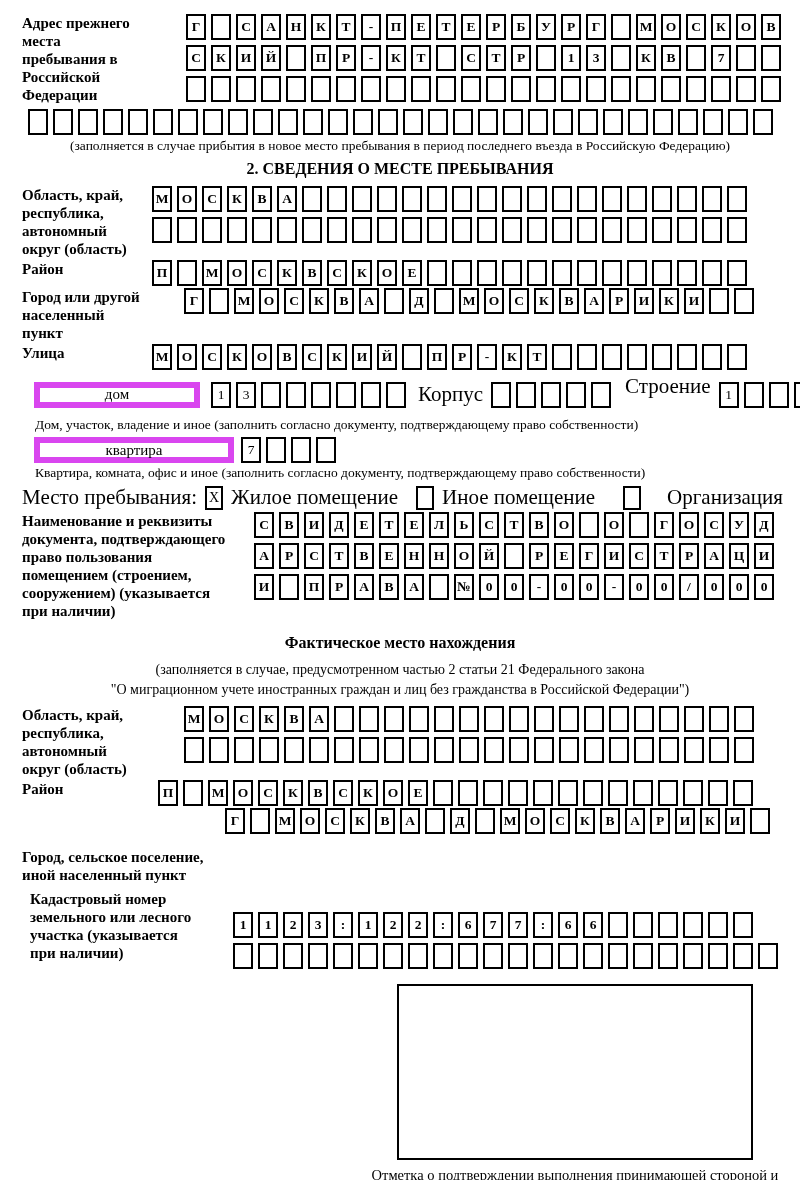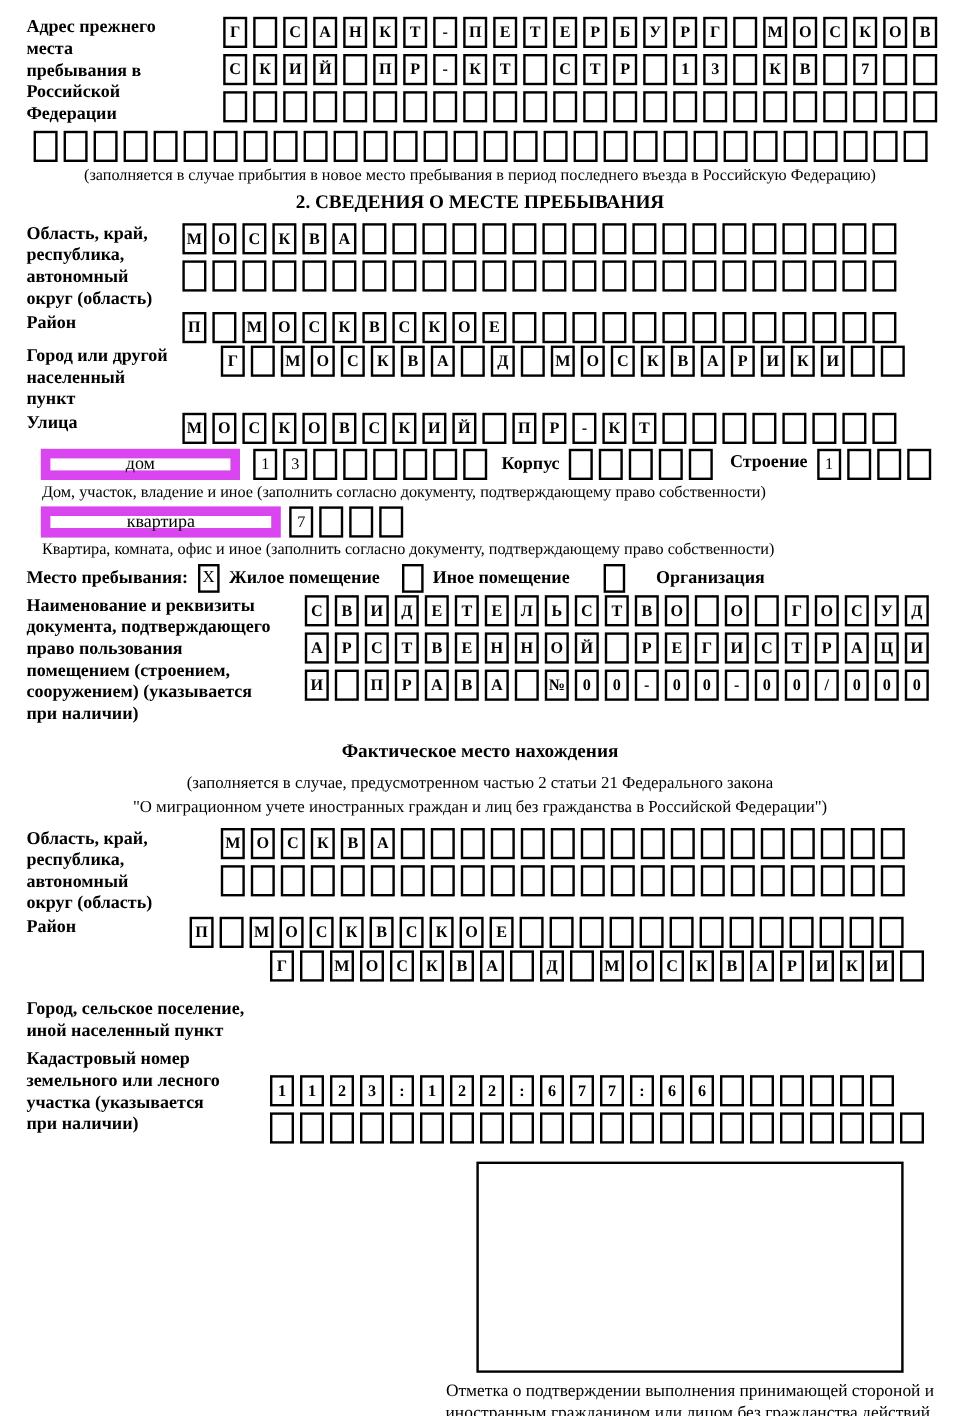--- a/index.html
+++ b/index.html
@@ -13,23 +13,23 @@
   .cells{display:flex;gap:5px;flex:none;}
   .cell{flex:none;width:20px;height:26px;border:2px solid #000;box-sizing:border-box;display:flex;align-items:center;justify-content:center;font-size:13.5px;line-height:1;}
   .col164{width:164px;} .col130{width:130px;} .col136{width:136px;} .col162{width:162px;}
   .col232{width:232px;} .col203{width:203px;}
   .w120{width:120px;} .w108{width:108px;} .w125{width:125px;} .w205{width:205px;}
   .w126{width:126px;} .w195{width:195px;margin-top:40px;} .w175{width:175px;}
   .fullrow{margin:1px 0 2px 6px;}
   .caption{font-size:13.5px;line-height:16px;text-align:center;margin:3px 0 4px 0;}
   .caption-left{font-size:13.5px;line-height:16px;margin:2px 0 4px 13px;text-align:left;}
   .sec-title{font-size:16px;font-weight:bold;text-align:center;margin:6px 0 8px 0;}
-  .wide-box{flex:none;height:26px;border:8px solid #d946ef;box-sizing:border-box;display:flex;align-items:center;justify-content:center;font-size:15px;}
+  .wide-box{flex:none;height:26px;border:6px solid #d946ef;box-sizing:border-box;display:flex;align-items:center;justify-content:center;font-size:15px;}
   .inline-row{display:flex;align-items:center;margin-bottom:2px;}
-  .inline-lbl{font-size:15px;flex:none;font-weight:bold;}
+  .inline-lbl{font-size:21px;flex:none;}
   .chk{flex:none;width:18px;height:24px;border:2px solid #000;box-sizing:border-box;display:flex;align-items:center;justify-content:center;font-size:14px;margin:0 8px;}
   .note-center{font-size:14px;text-align:center;margin:2px 0 6px 0;}
   .fact-note{font-size:14px;line-height:20px;text-align:center;margin-bottom:6px;font-family:Liberation Serif, serif;}
   .stamp-box{margin:10px 0 0 375px;width:356px;height:176px;border:2px solid #000;box-sizing:border-box;}
   .stamp-caption{width:470px;margin:6px 0 0 318px;font-size:14.5px;line-height:19px;text-align:center;}
 </style>
 </head>
 <body>
 
 <div class="page">
@@ -320,21 +320,21 @@
         <span class="cell"></span>
       </div>
     <div class="inline-lbl" style="margin:0 8px 0 12px;">Корпус</div>
     <div class="cells">
         <span class="cell"></span>
         <span class="cell"></span>
         <span class="cell"></span>
         <span class="cell"></span>
         <span class="cell"></span>
       </div>
-    <div class="inline-lbl" style="margin:0 8px 4px 14px;">Строение</div>
+    <div class="inline-lbl" style="margin:0 8px 16px 14px;">Строение</div>
     <div class="cells">
         <span class="cell">1</span>
         <span class="cell"></span>
         <span class="cell"></span>
         <span class="cell"></span>
       </div>
   </div>
   <div class="caption-left">Дом, участок, владение и иное (заполнить согласно документу, подтверждающему право собственности)</div>
 
   <div class="inline-row">
@@ -552,21 +552,21 @@
         <span class="cell">В</span>
         <span class="cell">А</span>
         <span class="cell">Р</span>
         <span class="cell">И</span>
         <span class="cell">К</span>
         <span class="cell">И</span>
         <span class="cell"></span>
       </div>
   </div>
 
-  <div class="field" style="margin-top:6px;">
+  <div class="field" style="margin-top:6px;justify-content:flex-end;">
     <div class="fl col203">
       <span class="lt w175">Кадастровый номер земельного или лесного участка (указывается при наличии)</span>
     </div>
     <div class="rowsv" style="padding-top:22px;">
       <div class="cells">
           <span class="cell">1</span>
           <span class="cell">1</span>
           <span class="cell">2</span>
           <span class="cell">3</span>
           <span class="cell">:</span>

